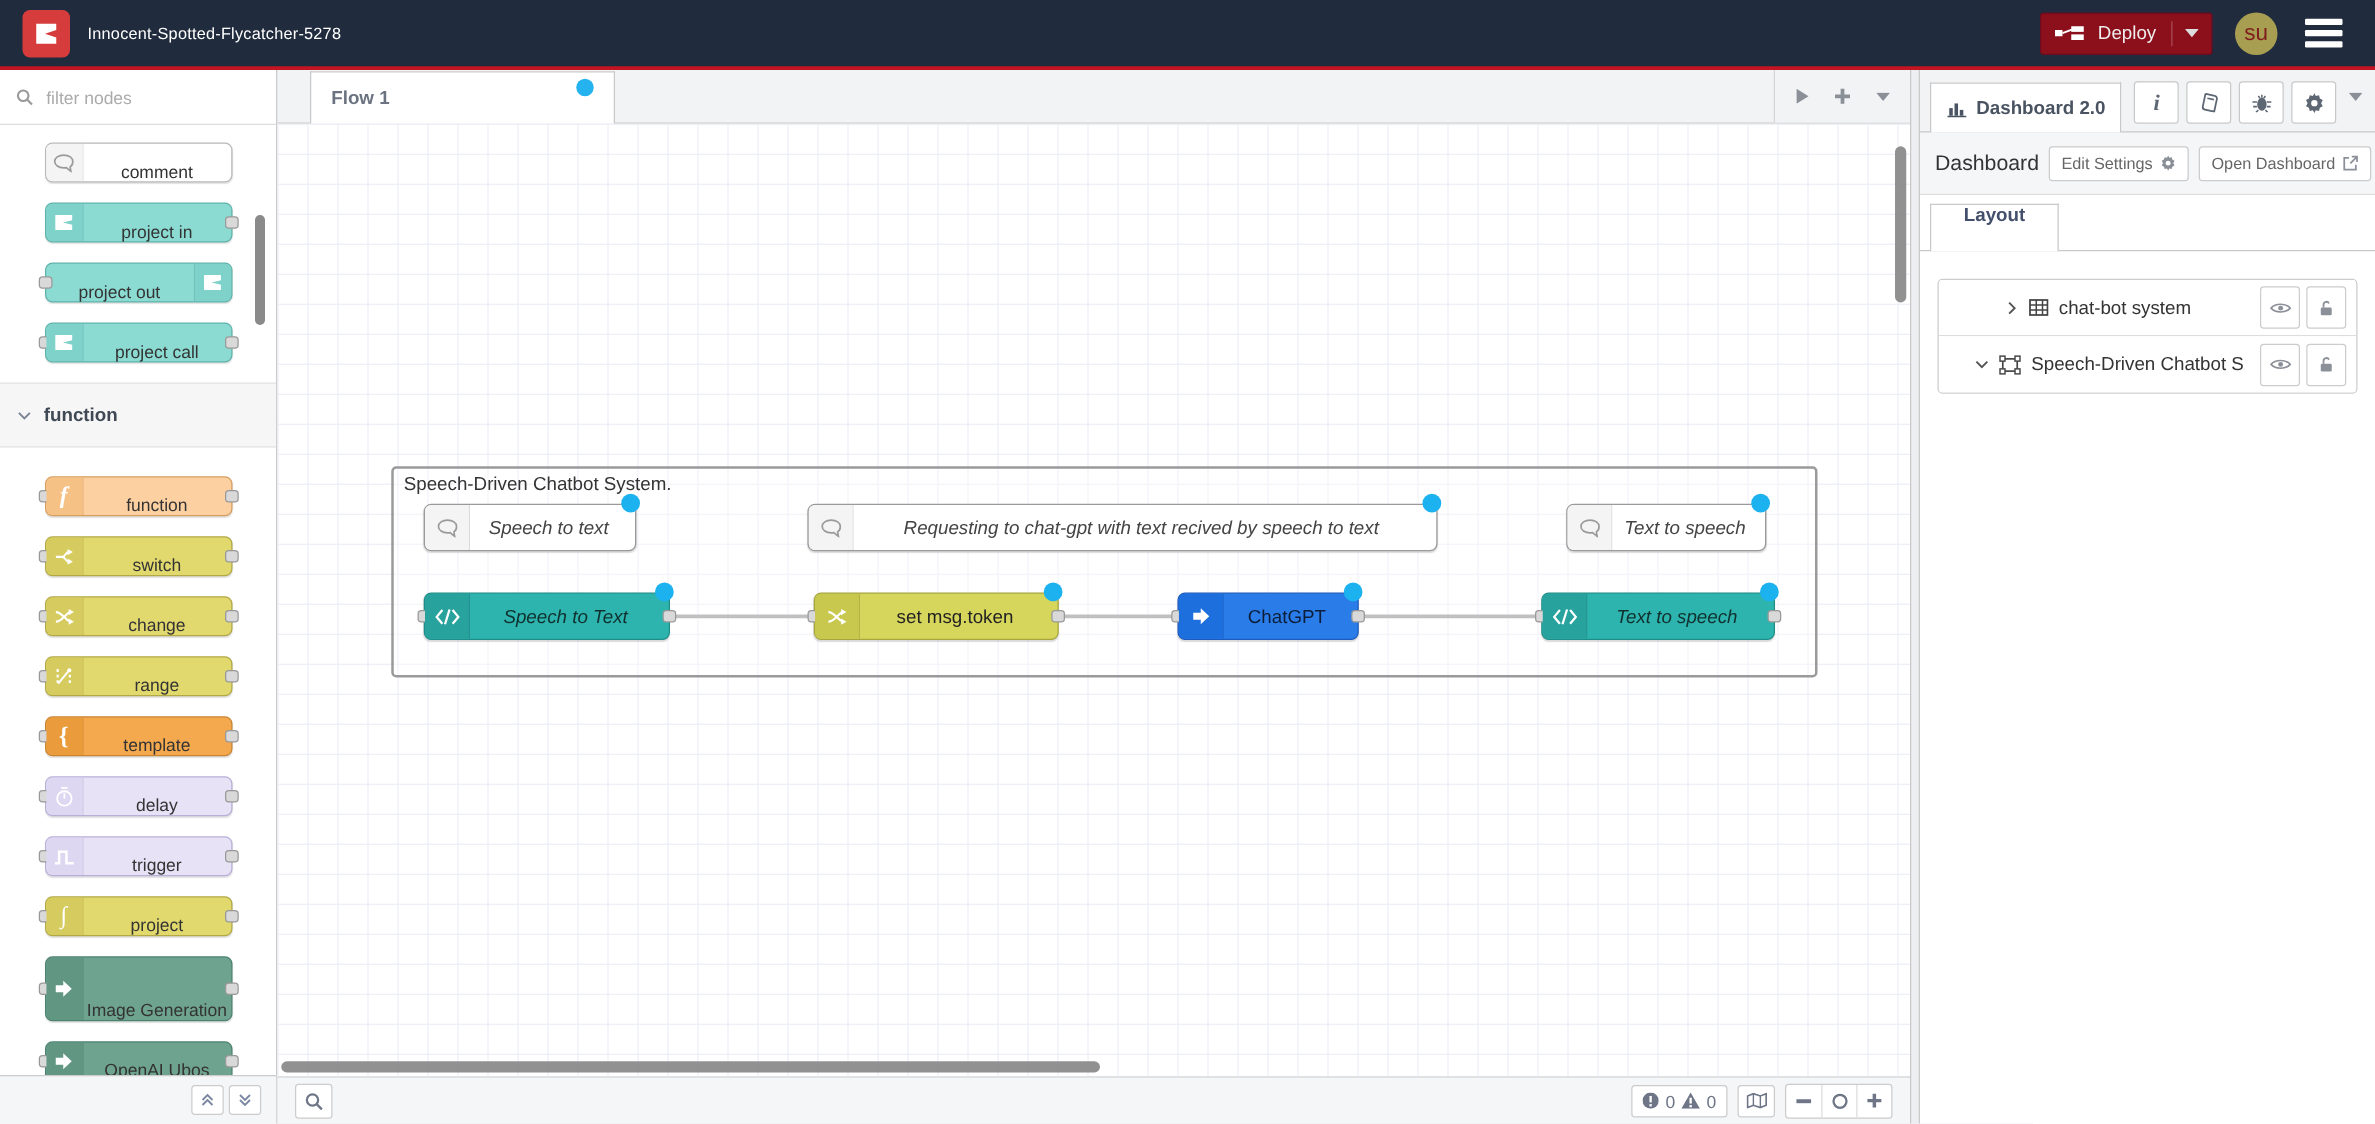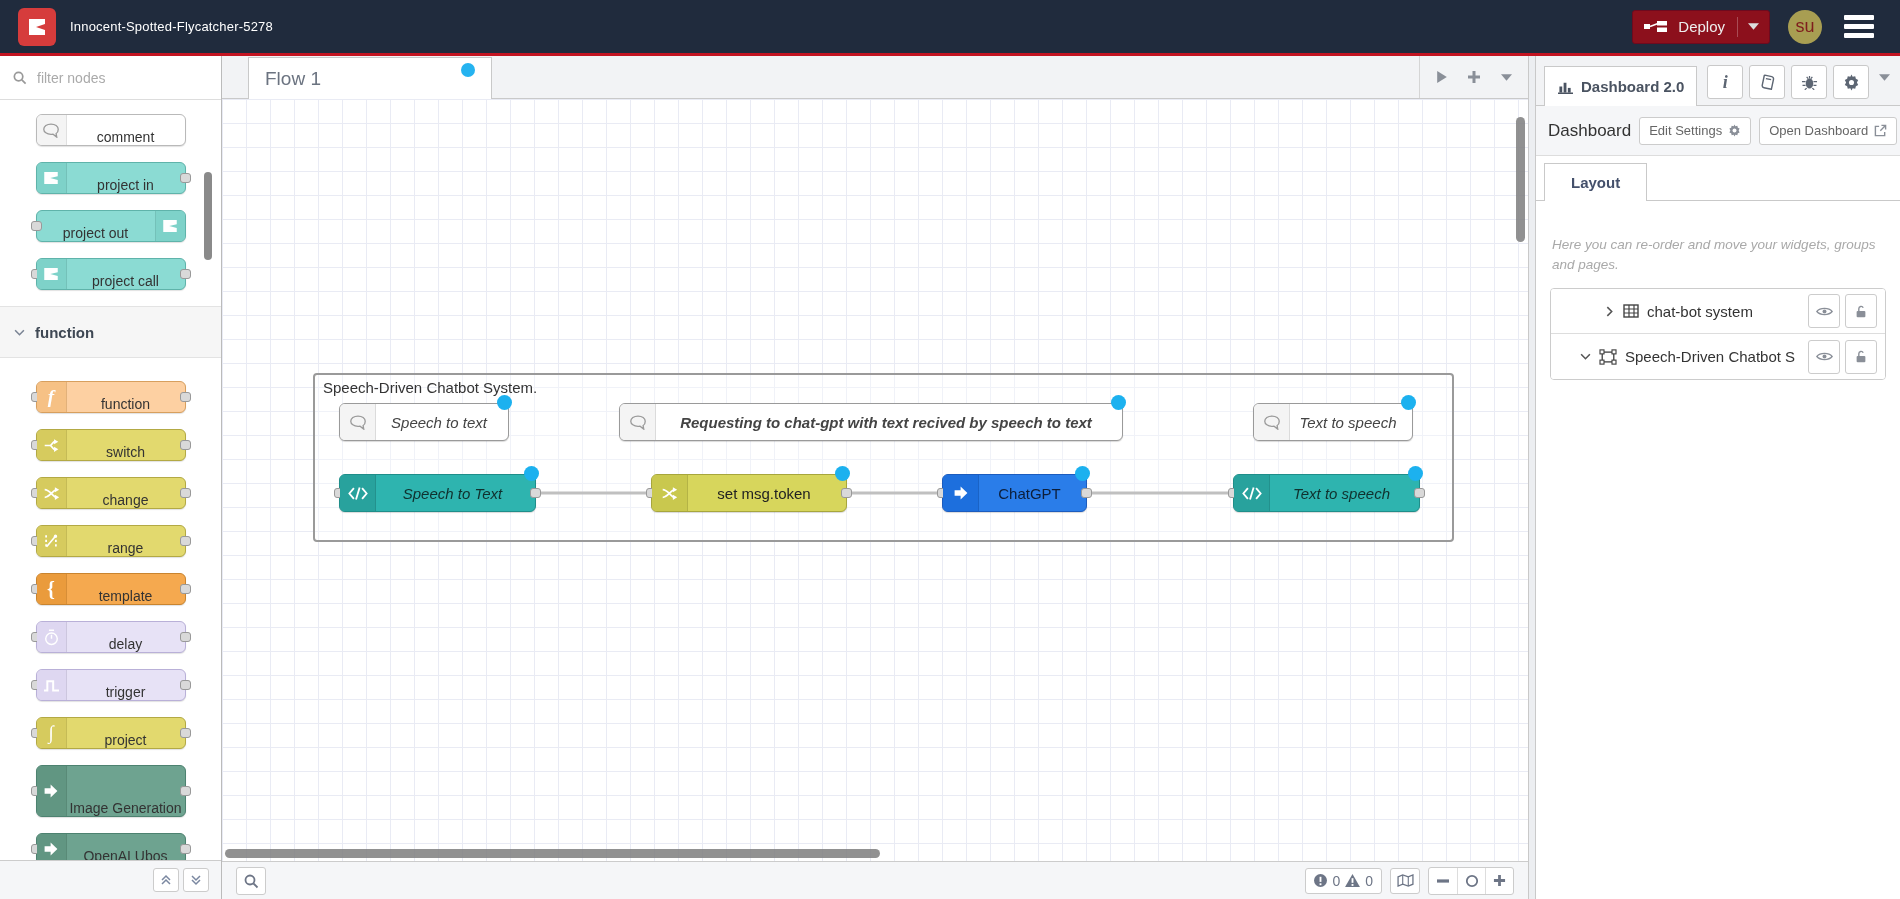--- a/index.html
+++ b/index.html
@@ -44,21 +44,21 @@
   .port.in{left:-6px;} .port.out{right:-6px;}
   .pal-scroll{position:absolute;right:9px;top:72px;width:8px;height:88px;border-radius:4px;background:#8a8a8a;}
   .palette-footer{height:39px;border-top:1px solid #ccc;background:#f5f6f8;display:flex;align-items:center;justify-content:flex-end;padding:0 12px;gap:4px;flex:0 0 auto;}
   .sq-btn{width:26px;height:24px;border:1px solid #ccc;border-radius:3px;background:#fff;color:#7a87a0;
           display:flex;align-items:center;justify-content:center;cursor:pointer;}
 
   
   .canvas-col{width:1306px;flex:0 0 auto;display:flex;flex-direction:column;min-width:0;}
   .tabbar{height:43px;background:#f2f3f5;border-bottom:1px solid #c9c9c9;display:flex;align-items:flex-end;position:relative;flex:0 0 auto;}
   .flow-tab{width:244px;height:42px;background:#fff;border:1px solid #c9c9c9;border-bottom:none;margin-left:26px;margin-bottom:-1px;
-            display:flex;align-items:center;padding:0 16px;position:relative;font-size:19px;font-weight:normal;color:#6b7380;cursor:pointer;}
+            display:flex;align-items:center;padding:0 16px;position:relative;font-size:15px;font-weight:bold;color:#6b7380;cursor:pointer;}
   .tab-dot{position:absolute;right:16px;top:5px;width:14px;height:14px;border-radius:50%;background:#25b3f0;}
   .tabbar-actions{position:absolute;right:0;top:0;bottom:0;display:flex;align-items:center;border-left:1px solid #d5d5d5;background:#f2f3f5;padding:0 6px;}
   .tabbar-actions .tbtn{width:32px;height:30px;display:flex;align-items:center;justify-content:center;color:#8a8f98;cursor:pointer;}
 
   .workspace{flex:1;position:relative;overflow:hidden;background:#fff;
      background-image:linear-gradient(#e9ebf4 1px,transparent 1px),linear-gradient(90deg,#e9ebf4 1px,transparent 1px);
      background-size:24px 24px;}
   .flow-group{position:absolute;border:2px solid #9a9a9a;border-radius:4px;background:rgba(255,255,255,.35);}
   .group-label{position:absolute;left:8px;top:4px;font-size:15px;color:#333;white-space:nowrap;}
   .fnode{position:absolute;height:38px;border-radius:6px;display:flex;align-items:center;box-shadow:0 1px 1px rgba(0,0,0,.15);cursor:grab;}
@@ -88,21 +88,21 @@
   .s-tab{height:40px;background:#fff;border:1px solid #c9c9c9;border-bottom:none;margin-bottom:-1px;display:flex;align-items:center;
          gap:7px;padding:0 12px;font-weight:bold;font-size:15px;color:#4a5361;cursor:pointer;}
   .s-tools{display:flex;align-items:center;gap:6px;margin-left:10px;margin-bottom:6px;}
   .tool-btn{width:36px;height:34px;border:1px solid #c9c9c9;border-radius:3px;background:#fff;color:#5d6673;display:flex;align-items:center;justify-content:center;cursor:pointer;}
   .s-caret{position:absolute;right:10px;top:18px;color:#8a8f98;cursor:pointer;}
   .dash-row{height:50px;background:#f5f6f8;border-bottom:1px solid #ddd;display:flex;align-items:center;padding:0 12px;gap:8px;flex:0 0 auto;}
   .dash-title{font-size:17px;color:#333;margin-right:auto;}
   .mini-btn{height:28px;border:1px solid #ccc;border-radius:3px;background:#fff;color:#666;font-size:13px;
             display:flex;align-items:center;gap:6px;padding:0 9px;cursor:pointer;white-space:nowrap;}
   .layout-row{height:45px;border-bottom:1px solid #c9c9c9;display:flex;align-items:flex-end;padding-left:8px;flex:0 0 auto;}
-  .layout-tab{height:38px;background:#fff;border:1px solid #c9c9c9;border-bottom:none;margin-bottom:-1px;display:flex;align-items:center;
+  .layout-tab{height:38px;background:#fff;border:1px solid #c9c9c9;border-bottom:none;margin-bottom:-1px;display:flex;
               padding:0 26px;font-weight:bold;font-size:15px;color:#44506b;cursor:pointer;}
   .pages{padding:22px 14px 0 14px;}
   .pages-head{display:flex;align-items:center;}
   .pages-title{font-weight:bold;font-size:17px;color:#222;}
   .pages-head .btns{margin-left:auto;display:flex;gap:3px;}
   .pages-help{font-style:italic;color:#a9a9a9;font-size:13.5px;line-height:1.45;margin:12px 2px 14px 2px;}
   .tree{border:1px solid #ccc;border-radius:4px;overflow:hidden;}
   .tree-row{height:45px;display:flex;align-items:center;position:relative;border-bottom:1px solid #ddd;background:#fff;font-size:15px;color:#333;cursor:pointer;}
   .tree-row:last-child{border-bottom:none;}
   .tree-row .chev{color:#555;width:16px;display:flex;justify-content:center;}
@@ -364,21 +364,21 @@
           </div>
           <div class="fnode comment" style="left: 117px; top: 304px; width: 170px; background: rgb(255, 255, 255); border: 1px solid rgb(154, 154, 154);">
             <span class="nicon" style="background:#f4f4f4;color:#9a9a9a;">
               <svg width="18" height="15" viewBox="0 0 20 17">
                 <path d="M10 1.2C5.3 1.2 1.8 3.8 1.8 7c0 3.2 3.5 5.8 8.2 5.8.8 0 1.6-.1 2.3-.2L16.5 16l-.7-4.1c1.7-1 2.4-2.9 2.4-4.9 0-3.2-3.5-5.8-8.2-5.8z" fill="none" stroke="currentColor" stroke-width="1.5"></path>
               </svg>
             </span>
             <span class="nlabel" style="font-size:15px;">Speech to text</span>
             <span class="changed-dot"></span>
           </div>
-          <div class="fnode comment" style="left: 397px; top: 304px; width: 504px; background: rgb(255, 255, 255); border: 1px solid rgb(154, 154, 154); font-weight: bold;">
+          <div class="fnode comment" style="left: 424px; top: 304px; width: 504px; background: rgb(255, 255, 255); border: 1px solid rgb(154, 154, 154);">
             <span class="nicon" style="background:#f4f4f4;color:#9a9a9a;">
               <svg width="18" height="15" viewBox="0 0 20 17">
                 <path d="M10 1.2C5.3 1.2 1.8 3.8 1.8 7c0 3.2 3.5 5.8 8.2 5.8.8 0 1.6-.1 2.3-.2L16.5 16l-.7-4.1c1.7-1 2.4-2.9 2.4-4.9 0-3.2-3.5-5.8-8.2-5.8z" fill="none" stroke="currentColor" stroke-width="1.5"></path>
               </svg>
             </span>
             <span class="nlabel" style="font-size:15px;">Requesting to chat-gpt with text recived by speech to text</span>
             <span class="changed-dot"></span>
           </div>
           <div class="fnode comment" style="left: 1031px; top: 304px; width: 160px; background: rgb(255, 255, 255); border: 1px solid rgb(154, 154, 154);">
             <span class="nicon" style="background:#f4f4f4;color:#9a9a9a;">
@@ -553,21 +553,20 @@
         </div>
       </div>
 
       <div class="layout-row">
         <div class="layout-tab">
           <span>Layout</span>
         </div>
       </div>
 
       <div class="pages">
-        <div class="pages-help">Here you can re-order and move your widgets, groups and pages.</div>
         <div class="tree" id="pages-tree">
             <div class="tree-row">
               <span style="width:50px;"></span>
               <span class="chev">
                 <svg width="7" height="11" viewBox="0 0 8 12">
                   <path d="M1.5 1l5 5-5 5" fill="none" stroke="currentColor" stroke-width="1.8"></path>
                 </svg>
               </span>
               <span class="ticon">
                 <svg width="16" height="14" viewBox="0 0 16 14">

